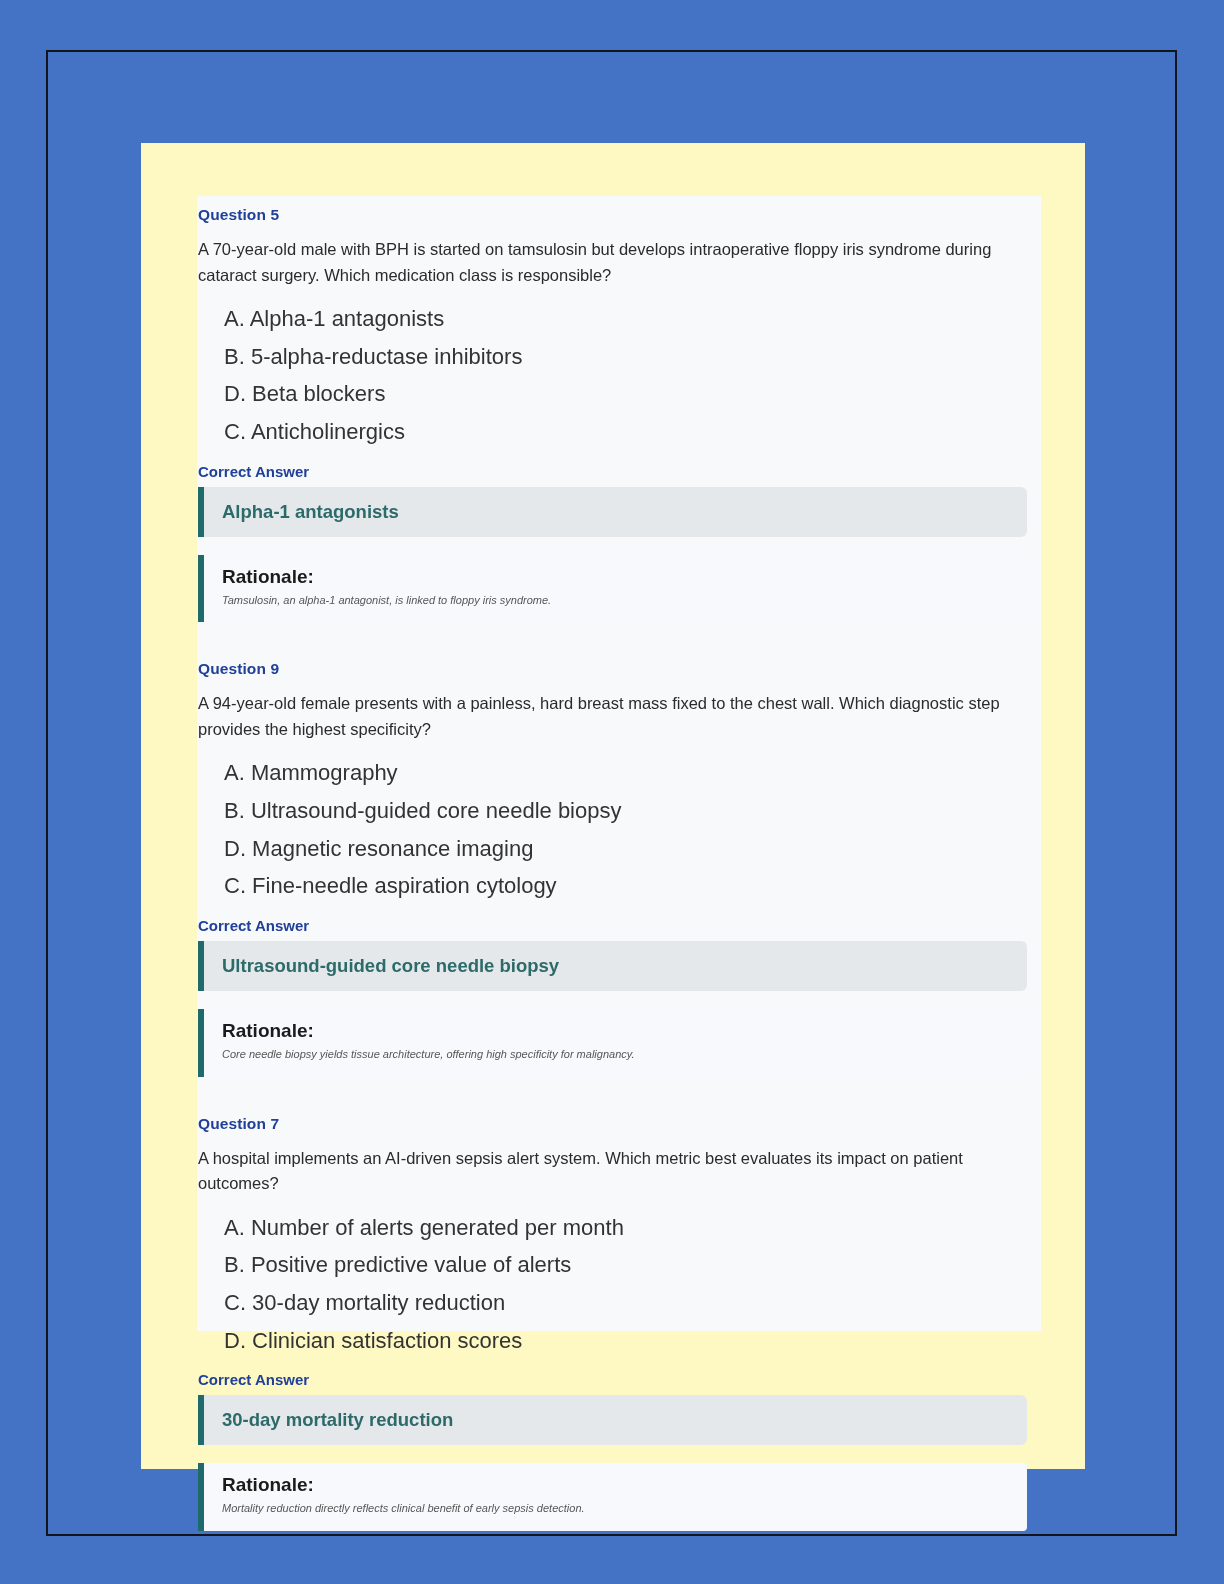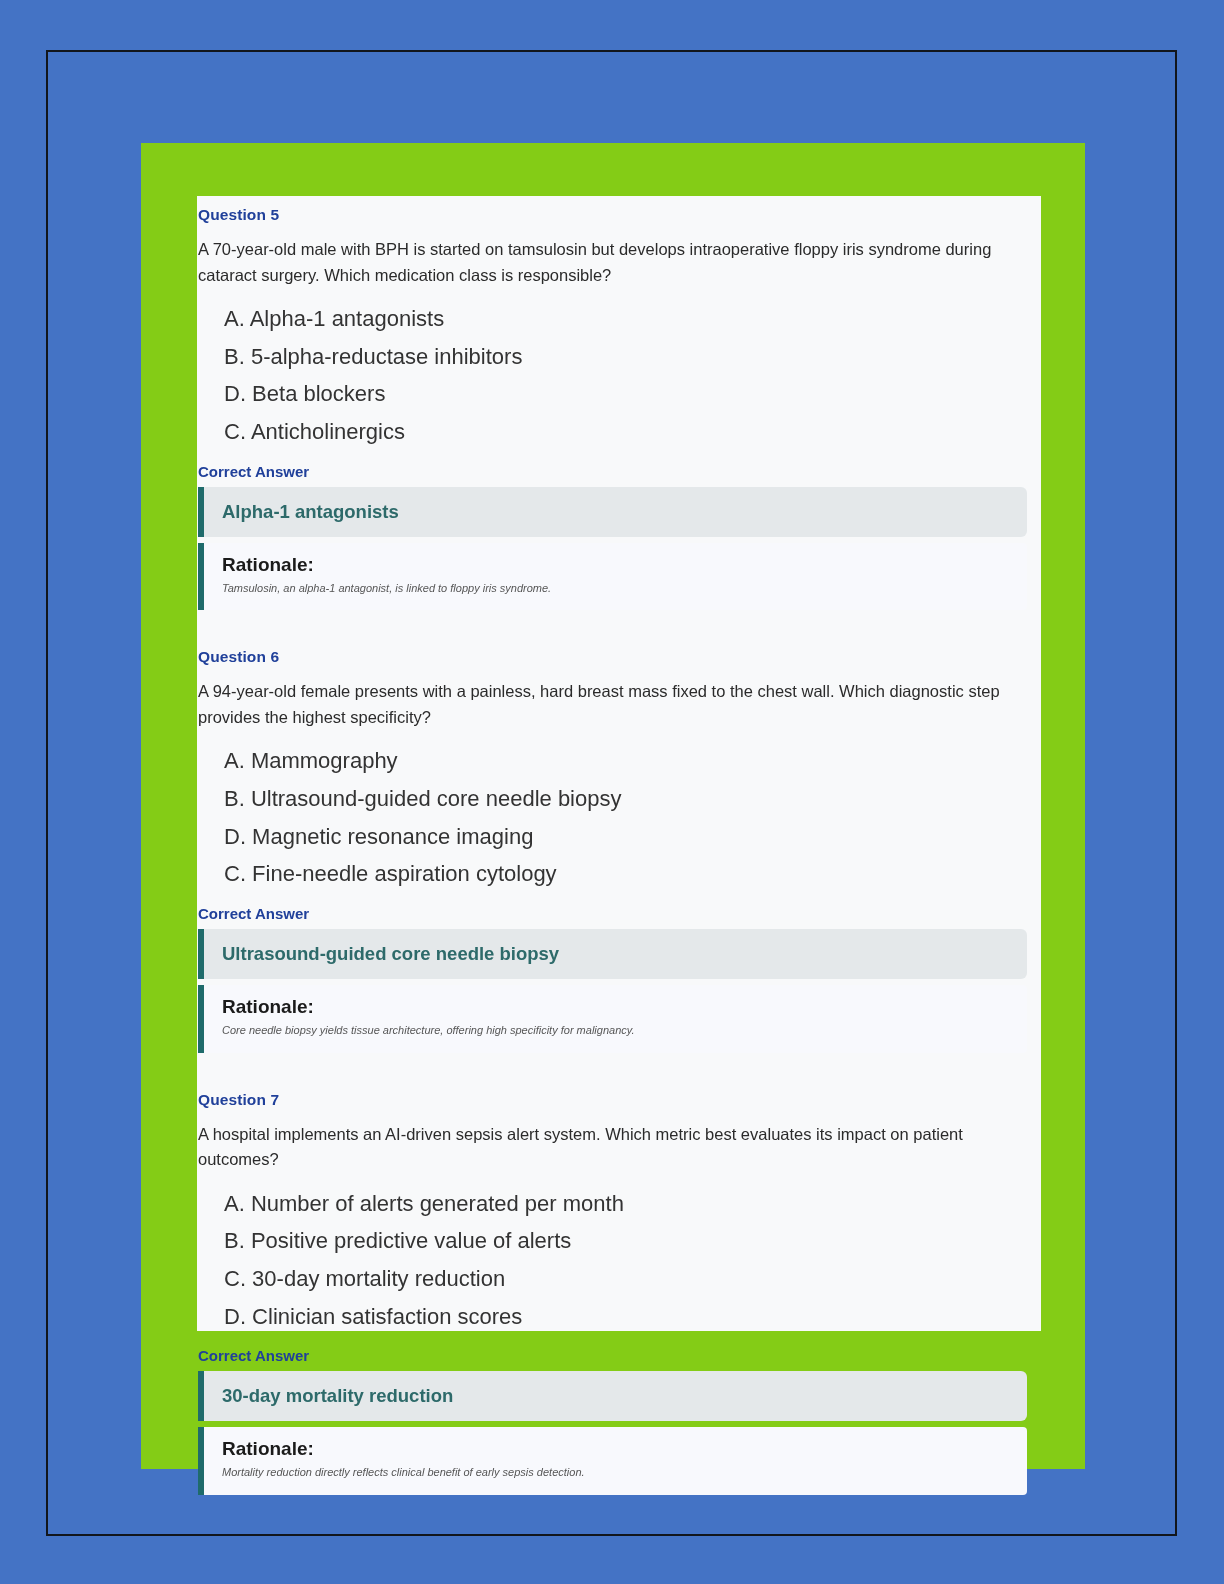--- a/index.html
+++ b/index.html
@@ -28,21 +28,21 @@
     background: transparent;
   }
 
   
   #page-sheet {
     position: absolute;
     left: 141px;
     top: 143px;
     width: 944px;
     height: 1326px;
-    background: #84cc16;
+    background: #fef9c3;
   }
 
   
   #content-panel {
     position: absolute;
     left: 56px;      
     top: 53px;       
     width: 844px;    
     height: 1135px;  
     background: #f8f9fa;
@@ -91,21 +91,21 @@
     font-weight: bold;
     color: #20409a;
     margin-bottom: 7px;
   }
 
   .answer-box {
     background: #e4e8ea;
     border-left: 6px solid #1f6b6b;
     border-radius: 0 6px 6px 0;
     padding: 13px 18px 14px 18px;
-    margin-bottom: 6px;
+    margin-bottom: 18px;
   }
 
   .answer-text {
     font-size: 18.5px;
     font-weight: bold;
     color: #2d6a6a;
     line-height: 1.25;
   }
 
   .rationale-box {
@@ -159,21 +159,21 @@
           <div class="rationale-label">Rationale:</div>
           <div class="rationale-text">Tamsulosin, an alpha-1 antagonist, is linked to floppy iris syndrome.</div>
         </div>
       </div>
     </div>
 
     <div class="block-gap"></div>
 
     <div class="question-block">
       <div class="q-inner">
-        <div class="q-heading">Question 6</div>
+        <div class="q-heading">Question 9</div>
         <div class="q-stem">A 94-year-old female presents with a painless, hard breast mass fixed to the chest wall. Which diagnostic step provides the highest specificity?</div>
         <ul class="q-options">
           <li>A. Mammography</li>
           <li>B. Ultrasound-guided core needle biopsy</li>
           <li>D. Magnetic resonance imaging</li>
           <li>C. Fine-needle aspiration cytology</li>
         </ul>
         <div class="correct-answer-label">Correct Answer</div>
         <div class="answer-box">
           <div class="answer-text">Ultrasound-guided core needle biopsy</div>

